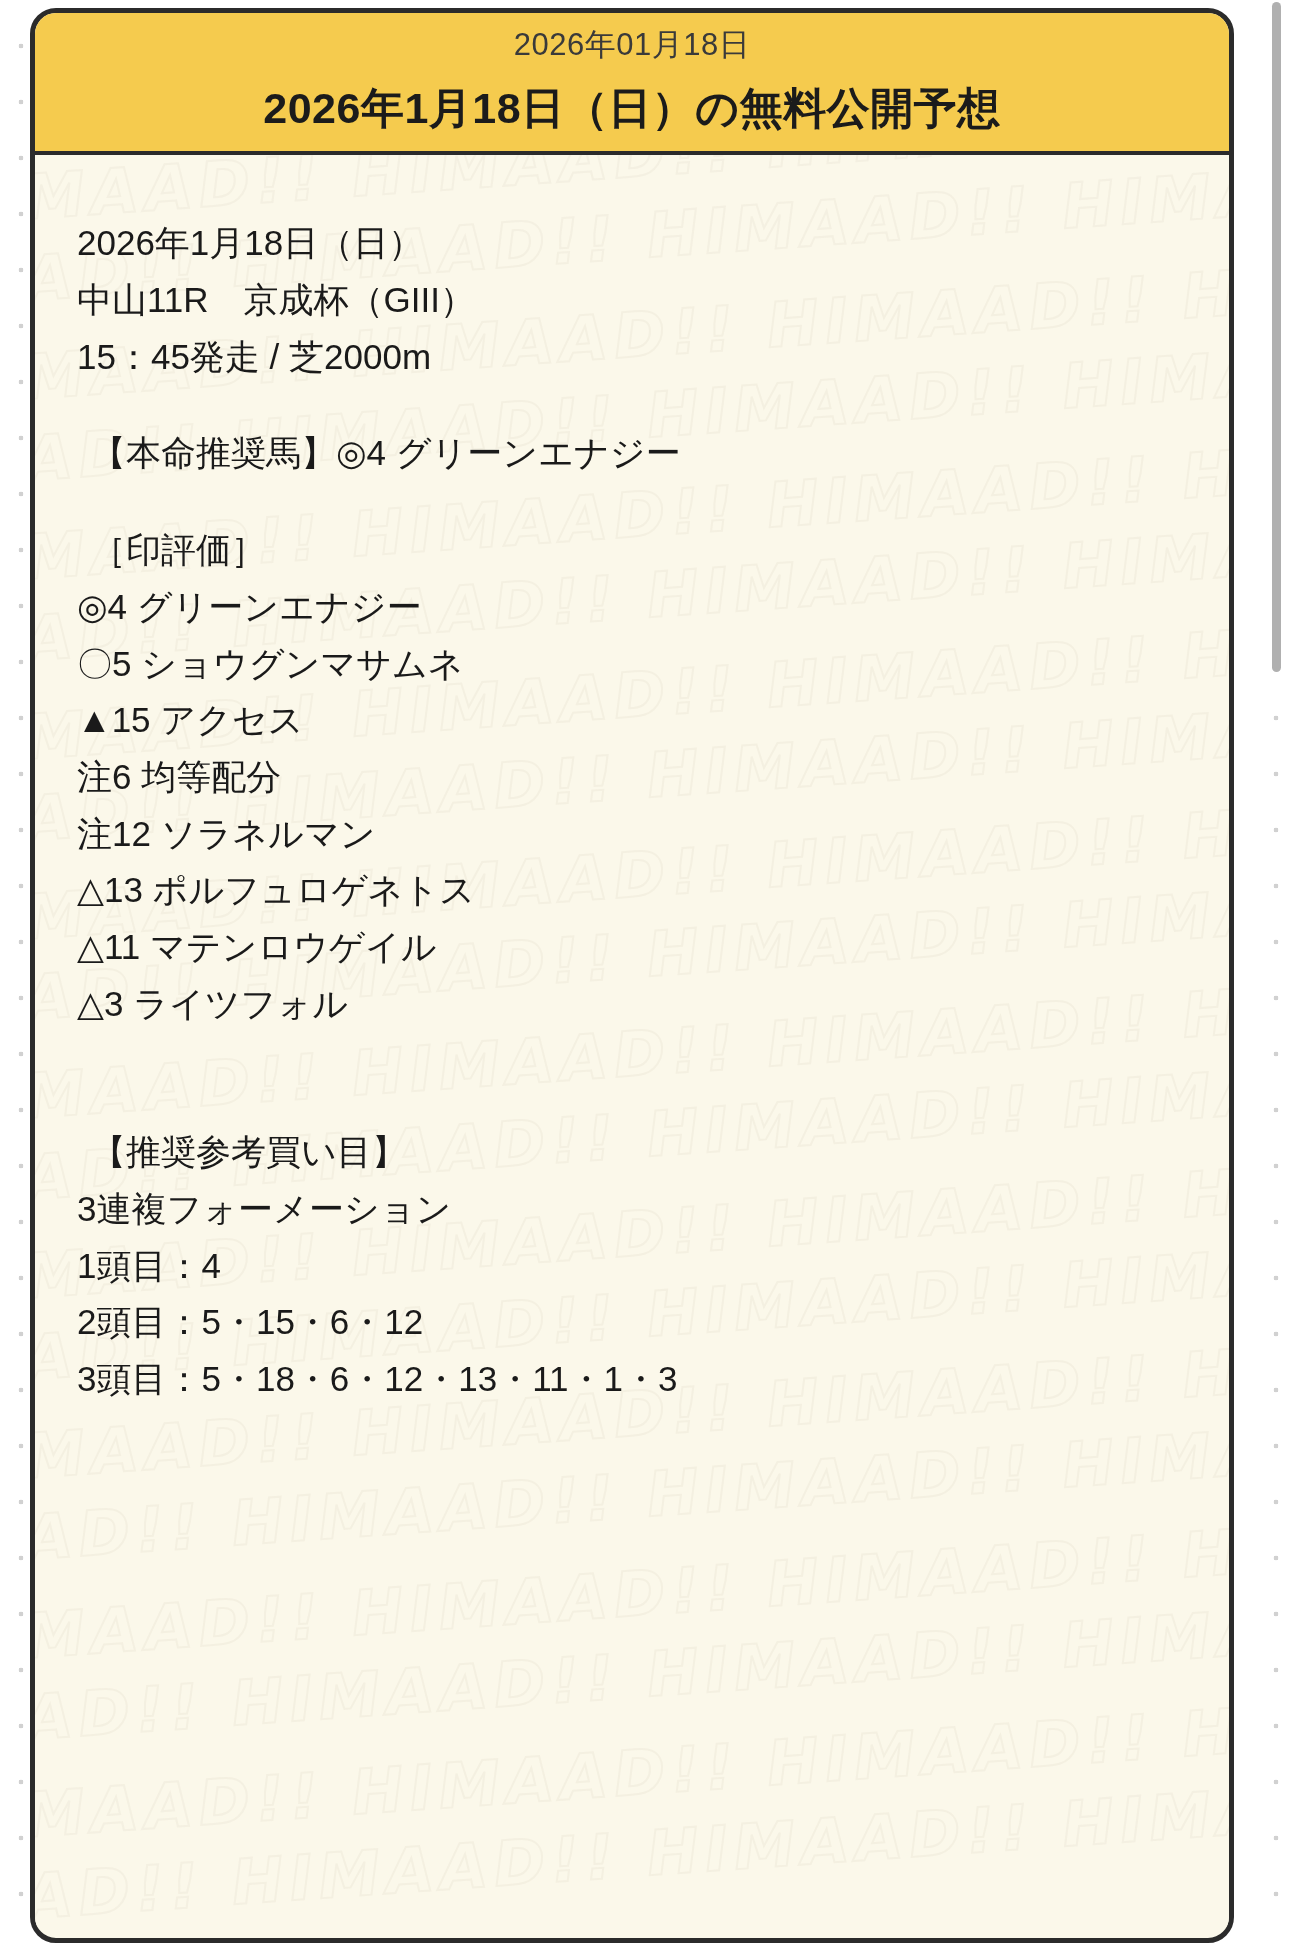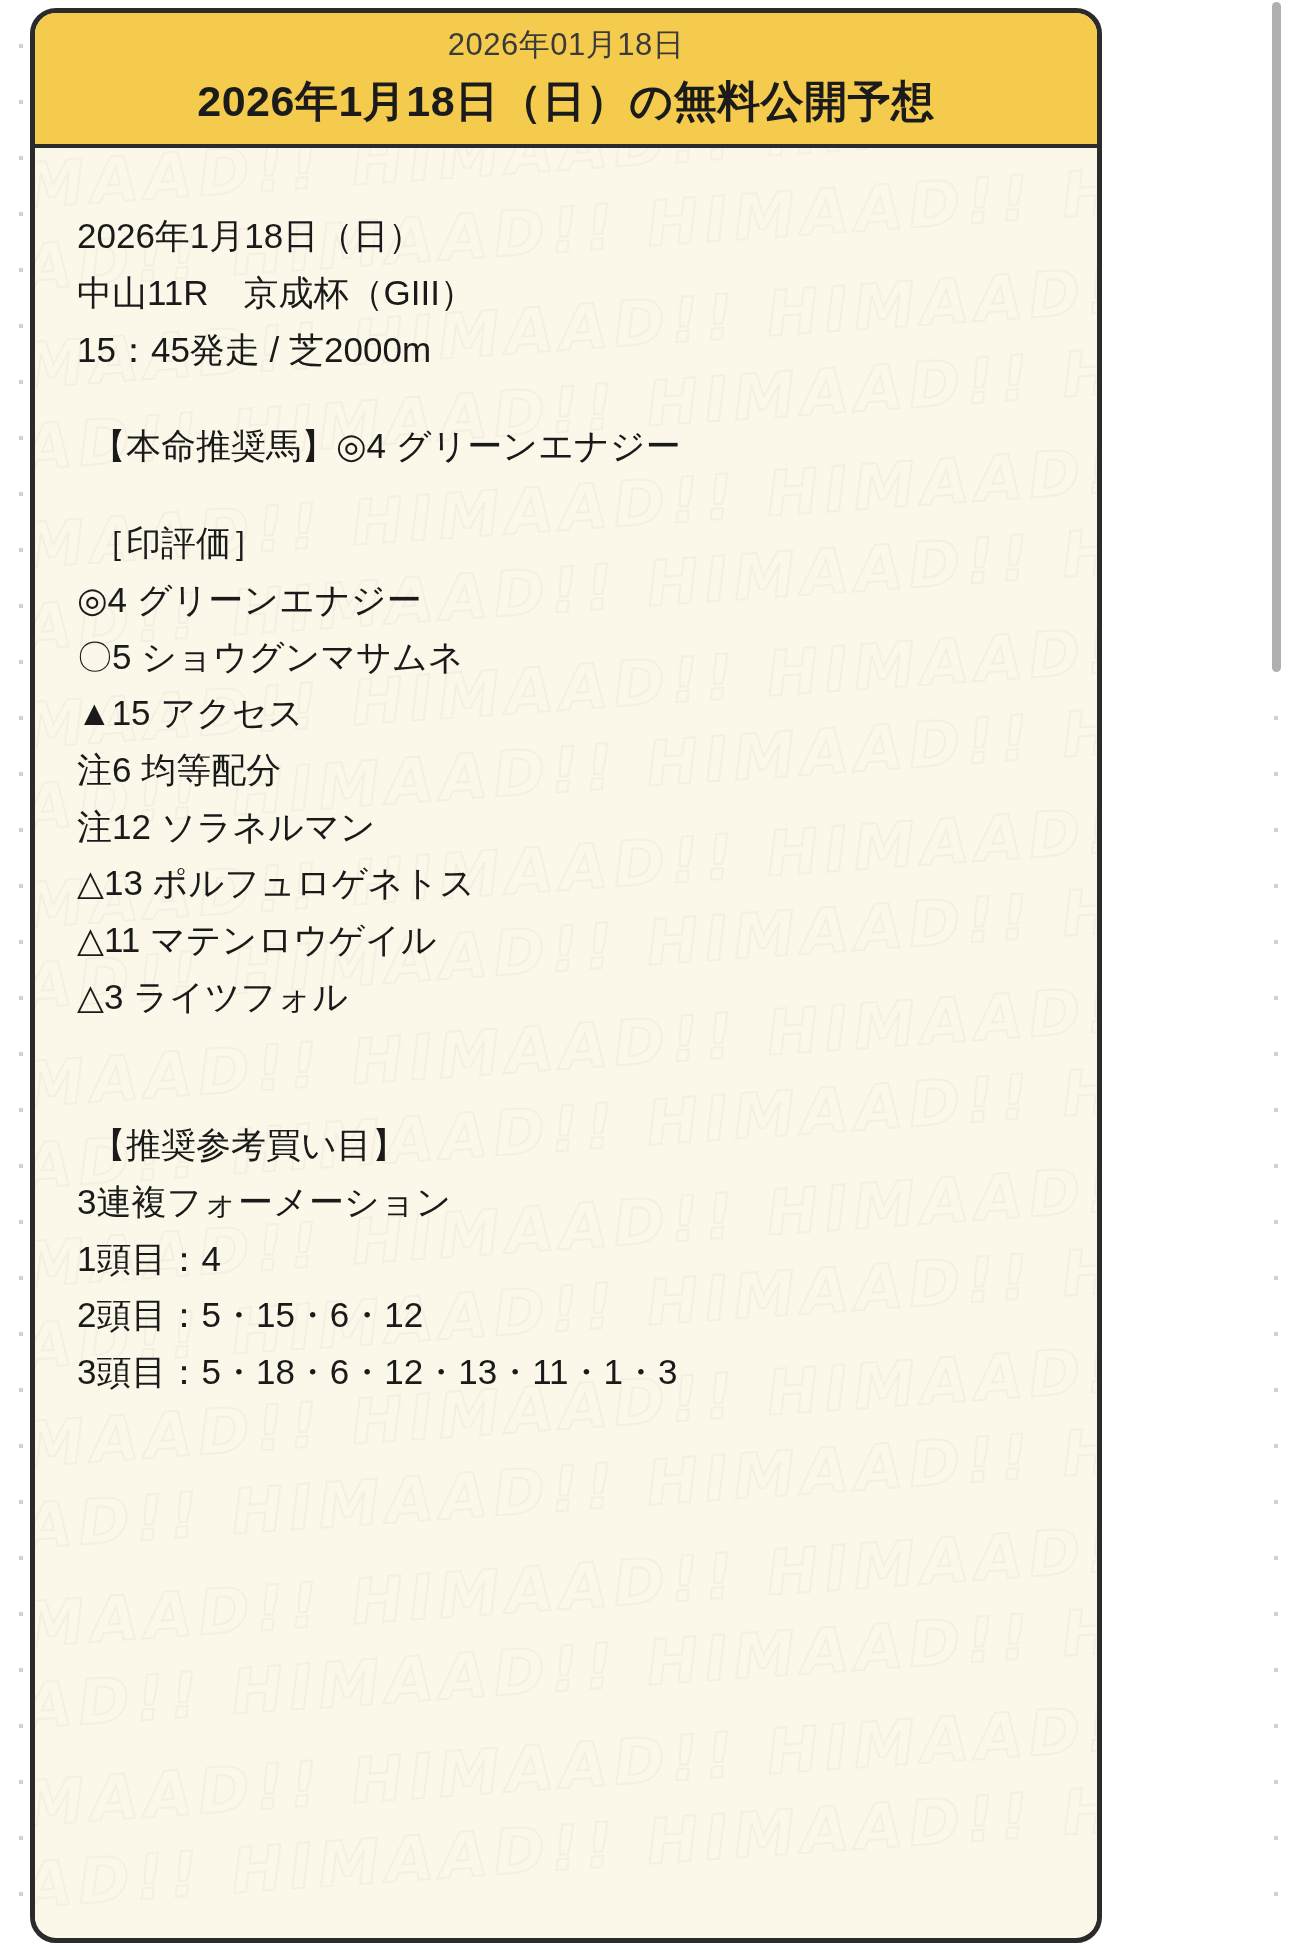--- a/index.html
+++ b/index.html
@@ -32,21 +32,21 @@
     opacity: .85;
   }
   .dots-left { left: 0; }
   .dots-right { right: 0; }
 
   
   .card {
     position: absolute;
     left: 30px;
     top: 8px;
-    width: 1072px;
+    width: 1204px;
     height: 1935px;
     border: 5px solid #2b2b2b;
     border-radius: 26px;
     box-sizing: border-box;
     overflow: hidden;
     background: #fbf8ea;
   }
 
   .card-header {
     background: #f5cb4e;
@@ -59,21 +59,21 @@
     font-size: 31px;
     color: #3a3a3a;
     line-height: 1.15;
     letter-spacing: .5px;
   }
   .header-title {
     font-size: 43px;
     font-weight: bold;
     color: #1b1b1b;
     line-height: 1.25;
-    margin-top: 12px;
+    margin-top: 19px;
     letter-spacing: .5px;
   }
 
   
   .card-body {
     position: relative;
     height: calc(100% - 152px);
     background: #fbf8ea;
     overflow: hidden;
   }

